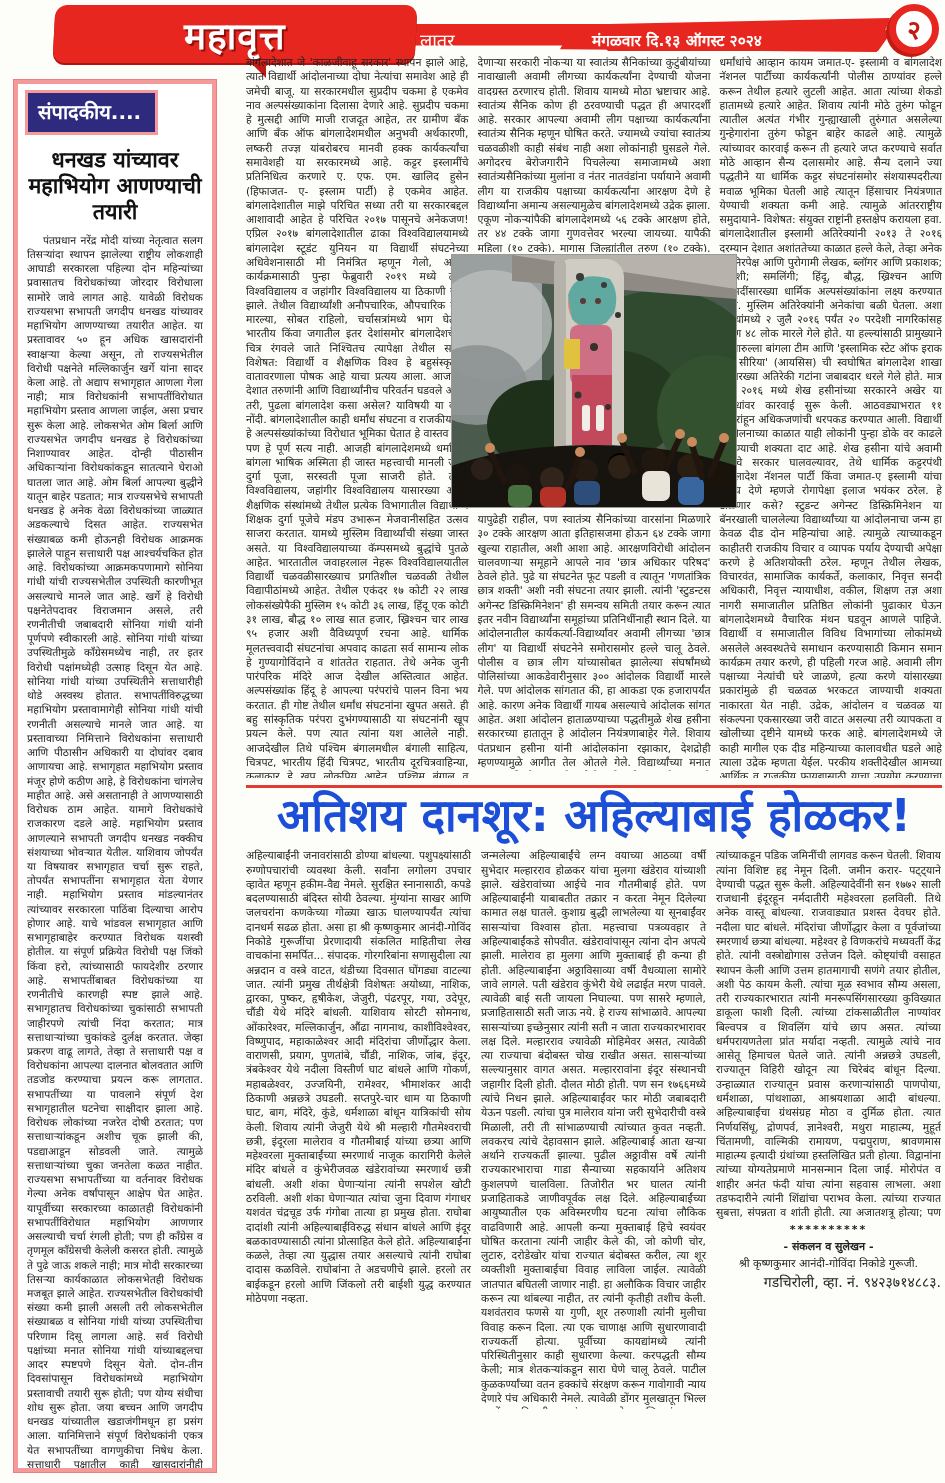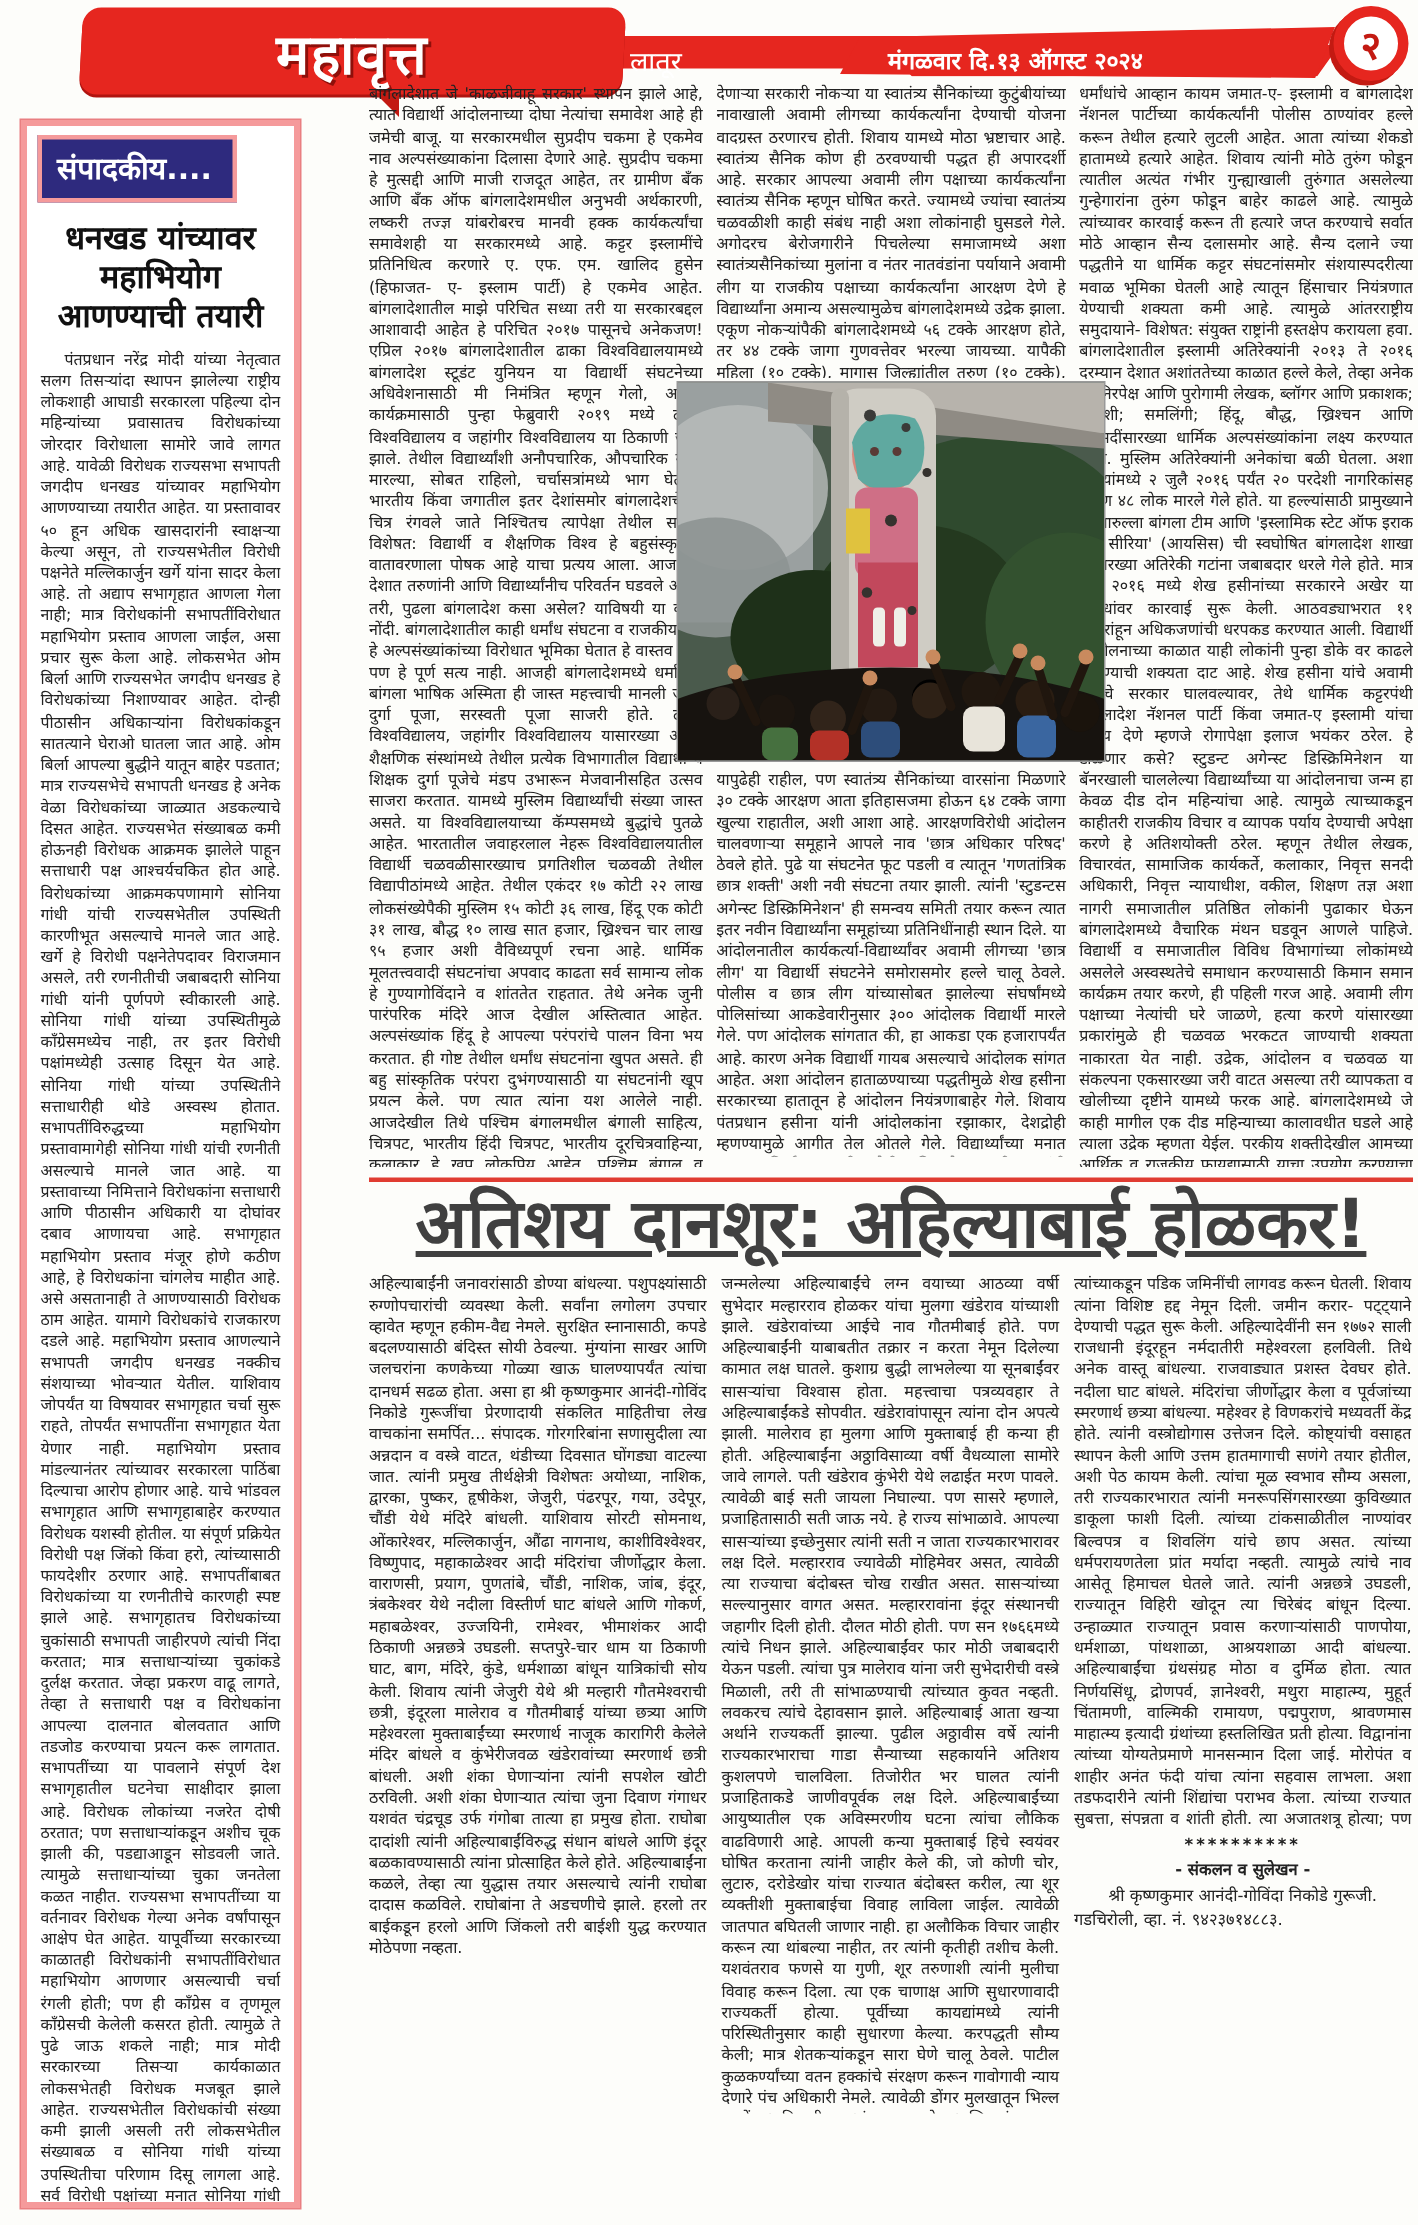--- a/index.html
+++ b/index.html
@@ -34,21 +34,21 @@
   .mast-date{position:absolute;left:592px;top:29px;color:#fff;font-weight:bold;font-size:15.5px;z-index:3;}
   .mast-badge{
     position:absolute;right:6px;top:4px;width:50px;height:50px;border-radius:50%;
     background:#fff;border:7px solid #e6261f;box-sizing:border-box;z-index:4;
     display:flex;align-items:center;justify-content:center;
     box-shadow:-3px 3px 0 #c31a12;
   }
   .mast-badge span{color:#c31a12;font-size:26px;font-weight:bold;}
   
   .editorial{
-    position:absolute;left:14px;top:80px;width:186px;height:1392px;box-sizing:border-box;
+    position:absolute;left:14px;top:80px;width:202px;height:1392px;box-sizing:border-box;
     border:4px solid #f59a9b;outline:1px solid #e97f81;background:#fff;
     padding:8px 9px 6px 9px;overflow:hidden;
   }
   .edit-band{
     display:inline-block;background:#2e2a7e;border:3px solid #f59a9b;
     padding:5px 14px 7px 10px;margin:-2px 0 4px -2px;
   }
   .edit-band span{color:#fff;font-size:20px;font-weight:bold;}
   .edit-headline{
     text-align:center;font-weight:bold;font-size:21.5px;line-height:1.22;
@@ -71,30 +71,30 @@
   .a1c3{width:227px;}
   .a1c2-top{height:196px;overflow:hidden;}
   .a1c2-bottom{overflow:hidden;height:258px;margin-top:6px;}
   .photo{
     width:284px;height:252px;margin:3px 0 0 -26px;position:relative;z-index:3;
     background:#1f2a22;outline:1px solid #999;
   }
   .rule{border:none;border-top:3px solid #e03c31;margin:7px 0 0 0;}
   .a2-headline{
     text-align:center;font-size:45px;font-weight:bold;line-height:1.05;
-    margin:4px 0 10px 0;color:#404040;text-decoration:underline;
+    margin:4px 0 10px 0;color:#1d4ed8;
   }
   .a2-cols{display:flex;gap:10px;height:560px;overflow:hidden;}
   .a2c{width:225px;}
   .a2c3-body{height:372px;overflow:hidden;}
   .closing{text-align:center;font-weight:bold;font-size:10.8px;line-height:1.4;margin-top:6px;text-indent:0;}
   .stars{text-align:center;font-weight:bold;font-size:11px;letter-spacing:2px;margin:2px 0;}
   .credit-h{text-align:center;font-weight:bold;font-size:11px;margin-top:1px;}
   .credit-n{text-align:center;font-size:11px;margin-top:2px;}
-  .credit-p{text-align:left;font-size:11px;margin-top:2px;}
+  .credit-p{text-align:right;font-size:14px;margin-top:2px;}
 </style>
 </head>
 <body>
 
 <div class="masthead">
   <div class="mast-arm"></div>
   <div class="mast-arm2"></div>
   <div class="mast-box">
     <span class="mast-title">महावृत्त</span>
   </div>

